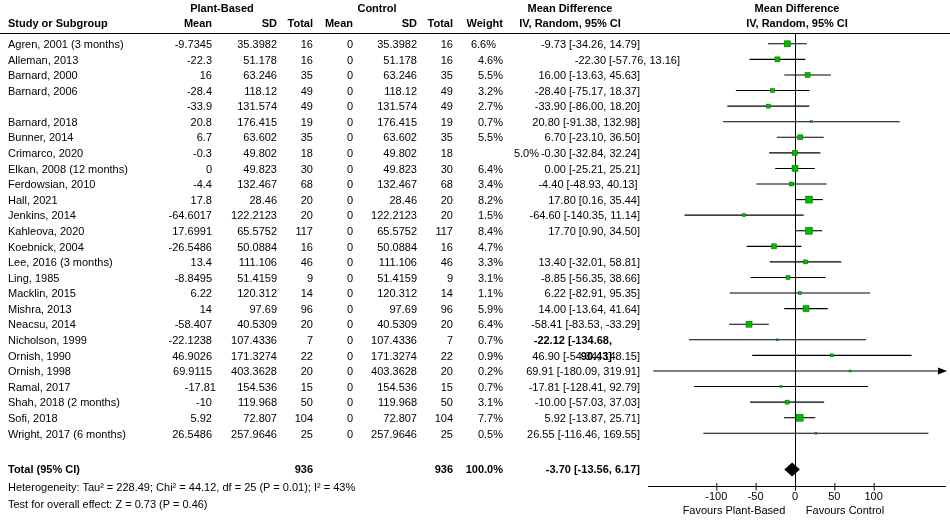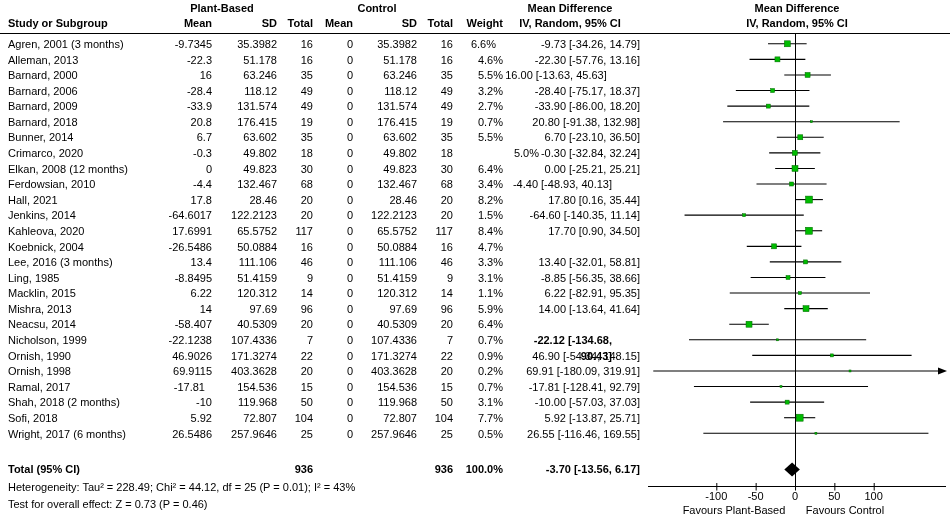--- a/index.html
+++ b/index.html
@@ -55,46 +55,45 @@
       </div>
       <div class="row" style="top: 51.58px;">
         <div class="cell" style="left: 8px; width: 196px;">Alleman, 2013</div>
         <div class="cell rgt" style="left: 138px; width: 74px;">-22.3</div>
         <div class="cell rgt" style="left: 214px; width: 63px;">51.178</div>
         <div class="cell rgt" style="left: 279px; width: 34px;">16</div>
         <div class="cell rgt" style="left: 315px; width: 38px;">0</div>
         <div class="cell rgt" style="left: 355px; width: 62px;">51.178</div>
         <div class="cell rgt" style="left: 419px; width: 34px;">16</div>
         <div class="cell rgt" style="left: 453px; width: 50px;">4.6%</div>
-        <div class="cell rgt" style="left: 500px; width: 140px;">-22.30 [-57.76, 13.16]</div>
+        <div class="cell rgt" style="left: 500px; width: 140px; padding-left: 40px;">-22.30 [-57.76, 13.16]</div>
       </div>
       <div class="row" style="top: 67.16px;">
         <div class="cell" style="left: 8px; width: 196px;">Barnard, 2000</div>
         <div class="cell rgt" style="left: 138px; width: 74px;">16</div>
         <div class="cell rgt" style="left: 214px; width: 63px;">63.246</div>
         <div class="cell rgt" style="left: 279px; width: 34px;">35</div>
         <div class="cell rgt" style="left: 315px; width: 38px;">0</div>
         <div class="cell rgt" style="left: 355px; width: 62px;">63.246</div>
         <div class="cell rgt" style="left: 419px; width: 34px;">35</div>
         <div class="cell rgt" style="left: 453px; width: 50px;">5.5%</div>
-        <div class="cell rgt" style="left: 500px; width: 112px; text-align: center;">16.00 [-13.63, 45.63]</div>
+        <div class="cell rgt" style="left: 500px; width: 140px;">16.00 [-13.63, 45.63]</div>
       </div>
       <div class="row" style="top: 82.74px;">
         <div class="cell" style="left: 8px; width: 196px;">Barnard, 2006</div>
         <div class="cell rgt" style="left: 138px; width: 74px;">-28.4</div>
         <div class="cell rgt" style="left: 214px; width: 63px;">118.12</div>
         <div class="cell rgt" style="left: 279px; width: 34px;">49</div>
         <div class="cell rgt" style="left: 315px; width: 38px;">0</div>
         <div class="cell rgt" style="left: 355px; width: 62px;">118.12</div>
         <div class="cell rgt" style="left: 419px; width: 34px;">49</div>
         <div class="cell rgt" style="left: 453px; width: 50px;">3.2%</div>
         <div class="cell rgt" style="left: 500px; width: 140px;">-28.40 [-75.17, 18.37]</div>
       </div>
       <div class="row" style="top: 98.32px;">
-        <div class="cell" style="left: 8px; width: 196px;">Barnard, 2009</div>
         <div class="cell rgt" style="left: 138px; width: 74px;">-33.9</div>
         <div class="cell rgt" style="left: 214px; width: 63px;">131.574</div>
         <div class="cell rgt" style="left: 279px; width: 34px;">49</div>
         <div class="cell rgt" style="left: 315px; width: 38px;">0</div>
         <div class="cell rgt" style="left: 355px; width: 62px;">131.574</div>
         <div class="cell rgt" style="left: 419px; width: 34px;">49</div>
         <div class="cell rgt" style="left: 453px; width: 50px;">2.7%</div>
         <div class="cell rgt" style="left: 500px; width: 140px;">-33.90 [-86.00, 18.20]</div>
       </div>
       <div class="row" style="top: 113.9px;">
@@ -143,21 +142,21 @@
       </div>
       <div class="row" style="top: 176.22px;">
         <div class="cell" style="left: 8px; width: 196px;">Ferdowsian, 2010</div>
         <div class="cell rgt" style="left: 138px; width: 74px;">-4.4</div>
         <div class="cell rgt" style="left: 214px; width: 63px;">132.467</div>
         <div class="cell rgt" style="left: 279px; width: 34px;">68</div>
         <div class="cell rgt" style="left: 315px; width: 38px;">0</div>
         <div class="cell rgt" style="left: 355px; width: 62px;">132.467</div>
         <div class="cell rgt" style="left: 419px; width: 34px;">68</div>
         <div class="cell rgt" style="left: 453px; width: 50px;">3.4%</div>
-        <div class="cell rgt" style="left: 484px; width: 128px;">-4.40 [-48.93, 40.13]</div>
+        <div class="cell rgt" style="left: 524px; width: 128px; text-align: center;">-4.40 [-48.93, 40.13]</div>
       </div>
       <div class="row" style="top: 191.8px;">
         <div class="cell" style="left: 8px; width: 196px;">Hall, 2021</div>
         <div class="cell rgt" style="left: 138px; width: 74px;">17.8</div>
         <div class="cell rgt" style="left: 214px; width: 63px;">28.46</div>
         <div class="cell rgt" style="left: 279px; width: 34px;">20</div>
         <div class="cell rgt" style="left: 315px; width: 38px;">0</div>
         <div class="cell rgt" style="left: 355px; width: 62px;">28.46</div>
         <div class="cell rgt" style="left: 419px; width: 34px;">20</div>
         <div class="cell rgt" style="left: 453px; width: 50px;">8.2%</div>
@@ -241,20 +240,21 @@
       </div>
       <div class="row" style="top: 316.44px;">
         <div class="cell" style="left: 8px; width: 196px;">Neacsu, 2014</div>
         <div class="cell rgt" style="left: 138px; width: 74px;">-58.407</div>
         <div class="cell rgt" style="left: 214px; width: 63px;">40.5309</div>
         <div class="cell rgt" style="left: 279px; width: 34px;">20</div>
         <div class="cell rgt" style="left: 315px; width: 38px;">0</div>
         <div class="cell rgt" style="left: 355px; width: 62px;">40.5309</div>
         <div class="cell rgt" style="left: 419px; width: 34px;">20</div>
         <div class="cell rgt" style="left: 453px; width: 50px;">6.4%</div>
+        <div class="cell rgt" style="left: 500px; width: 140px;">-58.41 [-83.53, -33.29]</div>
       </div>
       <div class="row" style="top: 332.02px;">
         <div class="cell" style="left: 8px; width: 196px;">Nicholson, 1999</div>
         <div class="cell rgt" style="left: 138px; width: 74px;">-22.1238</div>
         <div class="cell rgt" style="left: 214px; width: 63px;">107.4336</div>
         <div class="cell rgt" style="left: 279px; width: 34px;">7</div>
         <div class="cell rgt" style="left: 315px; width: 38px;">0</div>
         <div class="cell rgt" style="left: 355px; width: 62px;">107.4336</div>
         <div class="cell rgt" style="left: 419px; width: 34px;">7</div>
         <div class="cell rgt" style="left: 453px; width: 50px;">0.7%</div>
@@ -277,21 +277,21 @@
         <div class="cell rgt" style="left: 214px; width: 63px;">403.3628</div>
         <div class="cell rgt" style="left: 279px; width: 34px;">20</div>
         <div class="cell rgt" style="left: 315px; width: 38px;">0</div>
         <div class="cell rgt" style="left: 355px; width: 62px;">403.3628</div>
         <div class="cell rgt" style="left: 419px; width: 34px;">20</div>
         <div class="cell rgt" style="left: 453px; width: 50px;">0.2%</div>
         <div class="cell rgt" style="left: 500px; width: 140px;">69.91 [-180.09, 319.91]</div>
       </div>
       <div class="row" style="top: 378.76px;">
         <div class="cell" style="left: 8px; width: 196px;">Ramal, 2017</div>
-        <div class="cell rgt" style="left: 131px; width: 74px;">-17.81</div>
+        <div class="cell rgt" style="left: 142px; width: 74px;">-17.81</div>
         <div class="cell rgt" style="left: 214px; width: 63px;">154.536</div>
         <div class="cell rgt" style="left: 279px; width: 34px;">15</div>
         <div class="cell rgt" style="left: 315px; width: 38px;">0</div>
         <div class="cell rgt" style="left: 355px; width: 62px;">154.536</div>
         <div class="cell rgt" style="left: 419px; width: 34px;">15</div>
         <div class="cell rgt" style="left: 453px; width: 50px;">0.7%</div>
         <div class="cell rgt" style="left: 500px; width: 140px;">-17.81 [-128.41, 92.79]</div>
       </div>
       <div class="row" style="top: 394.34px;">
         <div class="cell" style="left: 8px; width: 196px;">Shah, 2018 (2 months)</div>

